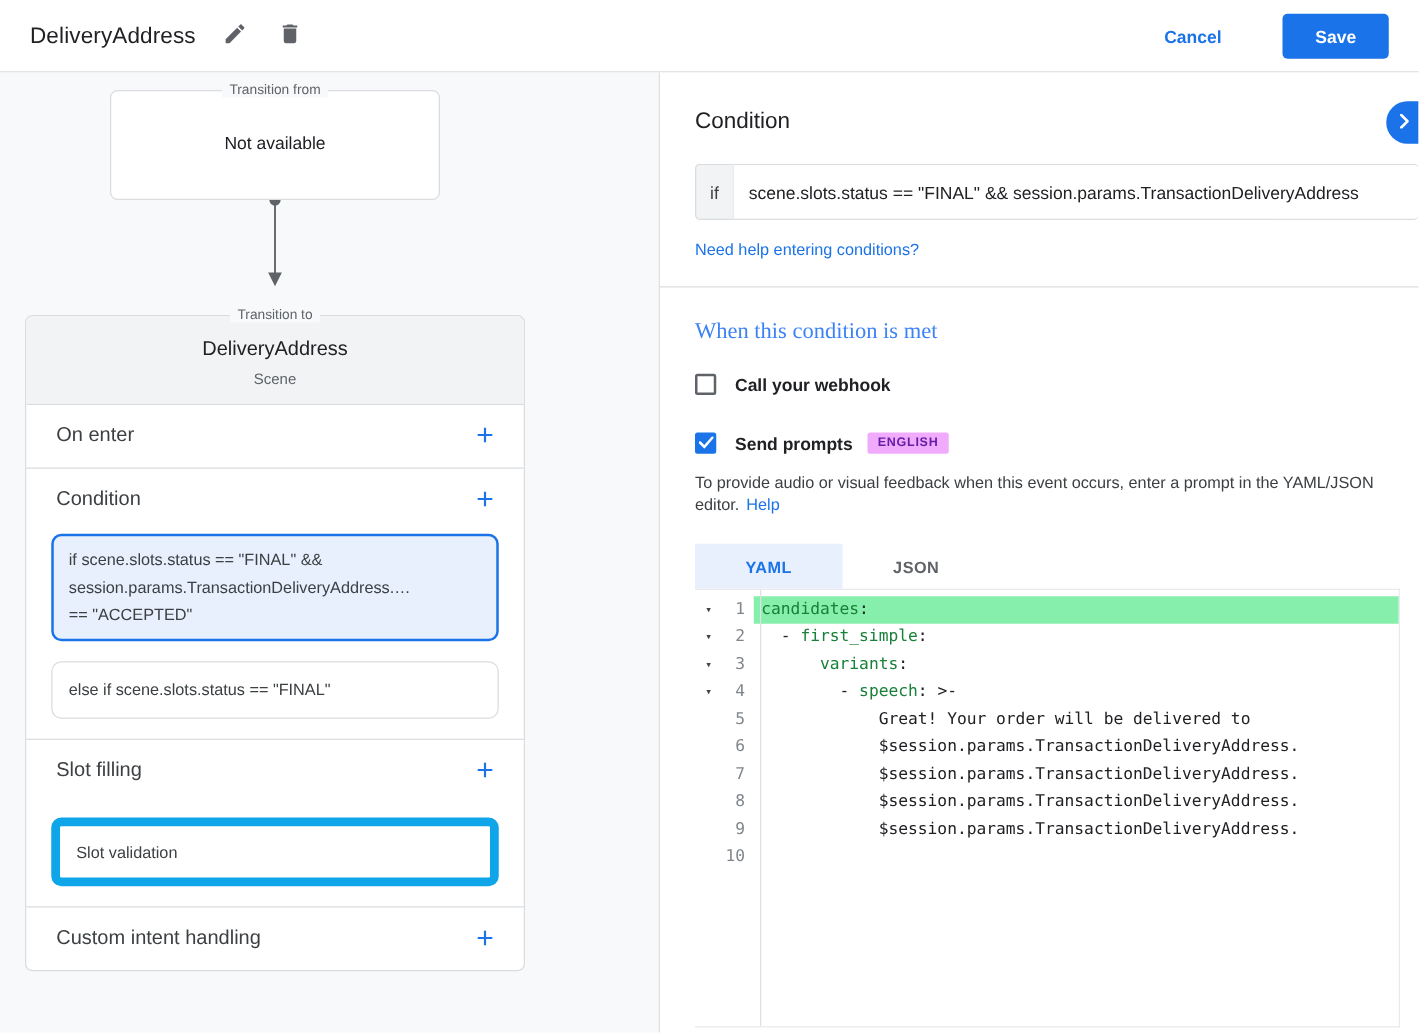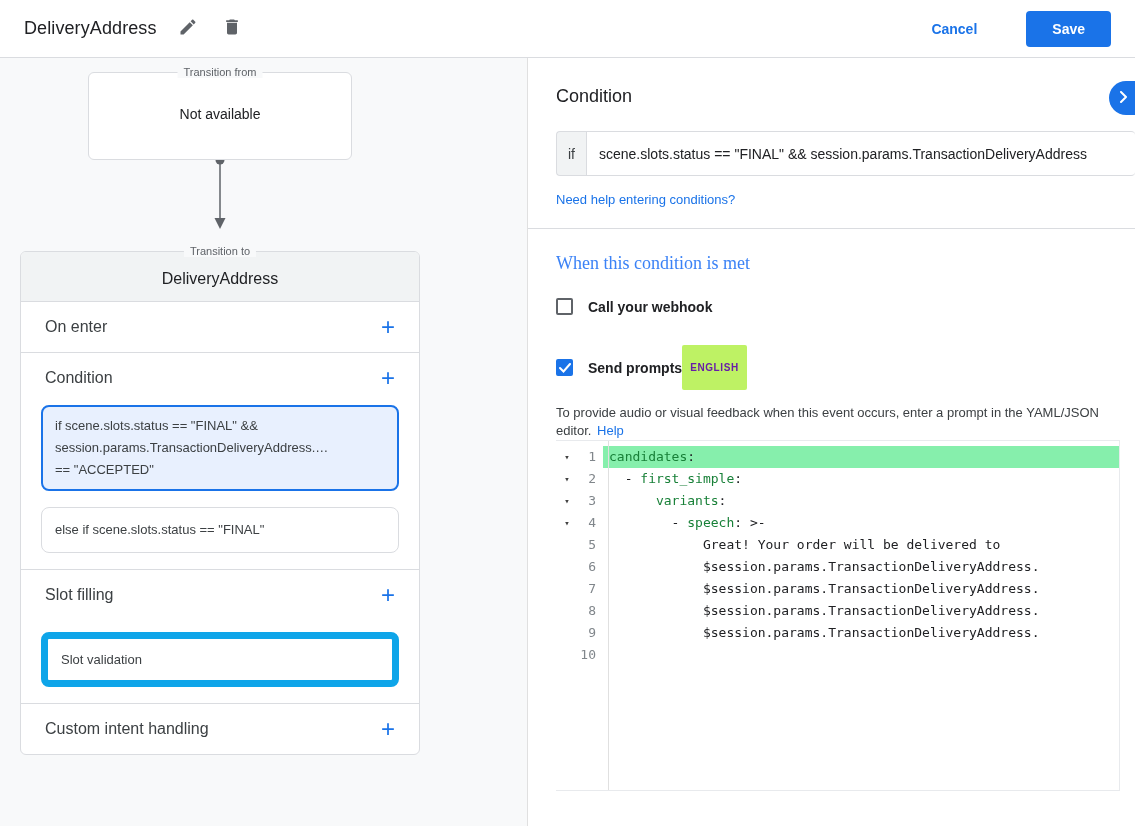--- a/index.html
+++ b/index.html
@@ -44,21 +44,21 @@
   .if-box { width:30px; background:#f1f3f4; border:1px solid #dadce0; border-right:none; border-radius:4px 0 0 4px; display:flex; align-items:center; justify-content:center; font-size:14px; color:#3c4043; }
   .cond-input { flex:1; border:1px solid #dadce0; border-right:none; border-radius:0 4px 4px 0; padding:0 12px; font-size:14px; color:#202124; font-family:"Liberation Sans","DejaVu Sans",sans-serif; outline:none; background:#fff; overflow:hidden; white-space:nowrap; }
   .help-link { display:inline-block; margin:16px 0 0 28px; font-size:13px; color:#1a73e8; text-decoration:none; cursor:pointer; }
   .r-divider { margin-top:20px; border-top:1px solid #dadce0; height:0; }
   .when-heading { margin:24px 0 13px 28px; font-size:18px; color:#3b82f6; line-height:21px;font-family:Liberation Serif, serif; }
   .check-row { display:flex; align-items:center; margin-top:24px; margin-left:28px; }
   .check-row.second { margin-top:30px; }
   .checkbox { width:17px; height:17px; border:2px solid #5f6368; border-radius:2px; background:#fff; cursor:pointer; flex:none; }
   .checkbox.checked { background:#1a73e8; border-color:#1a73e8; display:flex; align-items:center; justify-content:center; }
   .check-label { margin-left:15px; font-size:14px; font-weight:bold; color:#202124; }
-  .lang-badge { background:#bef264; color:#681da8; font-size:10px; font-weight:bold; letter-spacing:0.6px; padding:17px 8px; border-radius:2px; }
+  .lang-badge { margin-left:12px; background:#f0abfc; color:#681da8; font-size:10px; font-weight:bold; letter-spacing:0.6px; padding:3px 8px; border-radius:2px; }
   .desc { margin:14px 28px 0; font-size:13px; color:#3c4043; line-height:18px; max-width:562px; }
   .inline-link { color:#1a73e8; text-decoration:none; cursor:pointer; margin-left:2px; }
   .tabs { display:flex; margin:22px 0 0 28px; }
   .tab { width:118px; height:36px; display:flex; align-items:center; justify-content:center; font-size:13px; font-weight:bold; letter-spacing:0.4px; cursor:pointer; background:none; border:none; }
   .tab.active { background:#e8f0fe; color:#1a73e8; }
   .tab.inactive { color:#5f6368; }
 
   .editor { position:relative; margin:0 15px 0 28px; height:351px; border:1px solid #e8eaed; border-left:none; background:#fff; font-family:"DejaVu Sans Mono","Liberation Mono",monospace; font-size:13px; padding-top:5px; overflow:hidden; }
   .gutter-line { position:absolute; left:52px; top:0; bottom:0; width:1px; background:#e0e0e0; }
   .ed-line { display:flex; height:22px; }
@@ -109,20 +109,21 @@
           <line x1="8" y1="9" x2="8" y2="64" stroke="#5f6368" stroke-width="1.5"></line>
           <polygon points="2.5,63 13.5,63 8,74" fill="#5f6368"></polygon>
         </svg>
       </span>
 
       <div class="scene-card">
         <div class="legend">Transition to</div>
 
         <div class="scene-head">
           <div class="scene-title">DeliveryAddress</div>
+          <div class="scene-sub">Scene</div>
         </div>
 
         <div class="section">
           <div class="sec-row">
             <span class="sec-label">On enter</span>
             <button class="plus-btn">+</button>
           </div>
         </div>
 
         <div class="section">
@@ -191,20 +192,24 @@
         </div>
         <span class="check-label">Send prompts</span>
         <span class="lang-badge">ENGLISH</span>
       </div>
 
       <div class="desc">
         <span>To provide audio or visual feedback when this event occurs, enter a prompt in the YAML/JSON editor.</span>
         <a class="inline-link">Help</a>
       </div>
 
+      <div class="tabs">
+        <button class="tab active">YAML</button>
+        <button class="tab inactive">JSON</button>
+      </div>
 
       <div class="editor">
         <div class="gutter-line"></div>
 
         <div class="ed-line hl">
           <span class="ed-fold">▾</span>
           <span class="ed-num">1</span>
           <span class="ed-code"><span></span><span class="ed-key">candidates</span><span>:</span></span>
         </div>
         <div class="ed-line">

